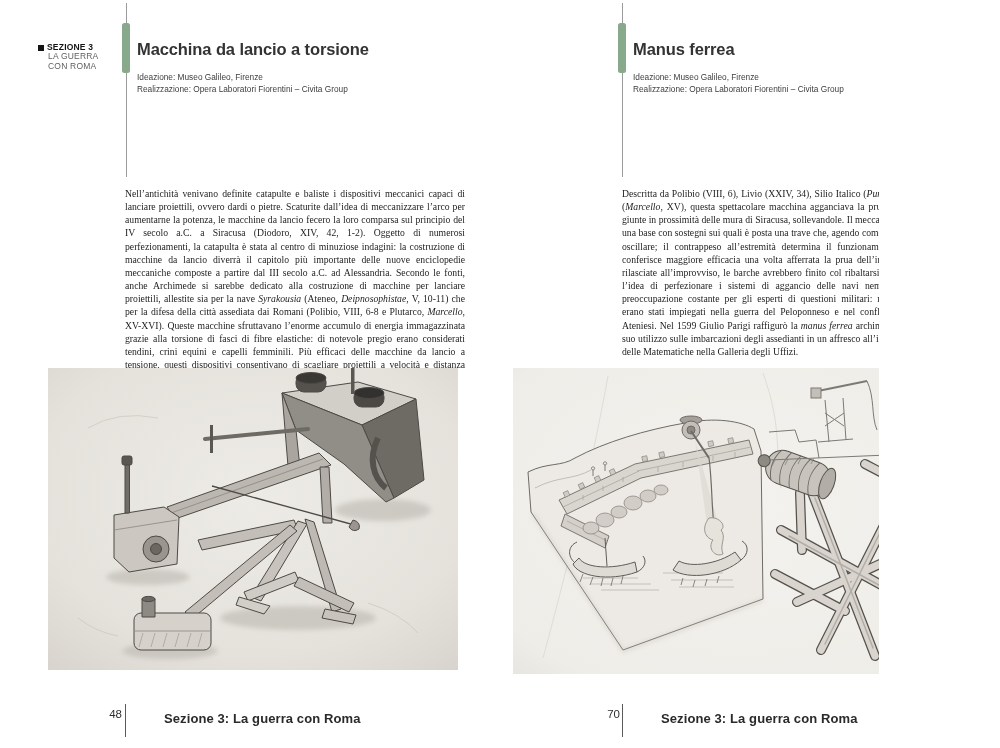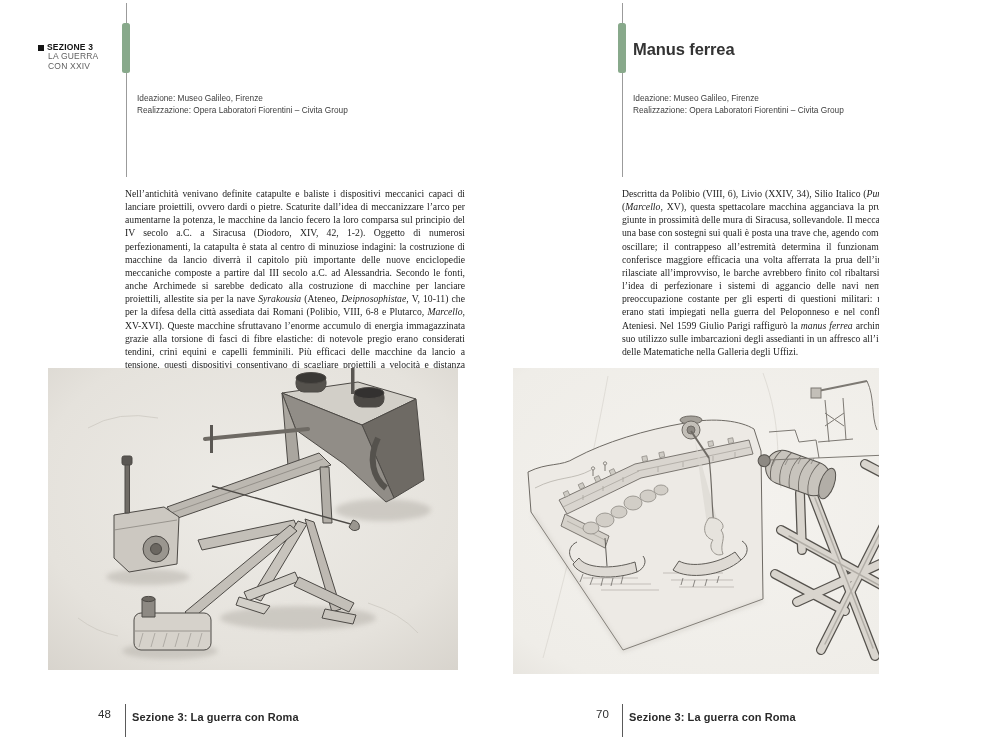--- a/index.html
+++ b/index.html
@@ -11,51 +11,52 @@
   .section-label .l1{font-weight:bold;color:#141414;display:flex;align-items:center;}
   .sq{display:inline-block;width:6px;height:6px;background:#141414;margin-right:3px;flex:0 0 auto;}
   .section-label .l2,.section-label .l3{padding-left:10px;}
   
   .vrule{position:absolute;width:1px;background:#9b9b9b;}
   .vrule.hdr{top:3px;height:174px;}
   .greenbar{position:absolute;top:23px;width:8px;height:50px;border-radius:2.5px;}
   
   .page-title{position:absolute;top:40px;font-size:16.5px;font-weight:600;color:#333;
               letter-spacing:-.1px;white-space:nowrap;}
-  .credits{position:absolute;top:93px;font-size:8.3px;line-height:11.8px;color:#3d3d3d;}
+  .credits{position:absolute;top:72px;font-size:8.3px;line-height:11.8px;color:#3d3d3d;}
   
   .bodytext{position:absolute;top:187px;width:340px;font-family:"Liberation Serif",serif;
             font-size:9.7px;line-height:13.15px;text-align:justify;color:#1d1d1d;}
   .bodytext i{}
   
   .artwork{position:absolute;display:block;}
   
   .foot-num{position:absolute;top:708px;width:24px;font-size:11.5px;line-height:12px;
-            text-align:left;color:#2f2f2f;}
+            text-align:right;color:#2f2f2f;}
   .foot-rule{position:absolute;top:704px;width:1px;height:33px;background:#5a5a5a;}
-  .foot-text{position:absolute;top:711px;font-size:11px;font-weight:bold;color:#2a2a2a;
-             letter-spacing:.1px;white-space:nowrap;}
+  .foot-text{position:absolute;top:711px;font-size:13px;font-weight:bold;color:#2a2a2a;
+             letter-spacing:.1px;white-space:nowrap;margin-left:32px;}
 </style>
 </head>
 <body>
 
 <div class="spread">
 
   <div class="section-label">
     <div class="l1">
       <span class="sq"></span>
       <span>SEZIONE 3</span>
     </div>
     <div class="l2">LA GUERRA</div>
-    <div class="l3">CON XXIV</div>
+    <div class="l3">CON ROMA</div>
   </div>
 
   <div class="vrule hdr" style="left:126px;"></div>
   <div class="greenbar" style="left: 122px; background-color: rgb(136, 169, 139);"></div>
 
+  <div class="page-title" style="left:137px;">Macchina da lancio a torsione</div>
   <div class="credits" style="left:137px;">
     <div>Ideazione: Museo Galileo, Firenze</div>
     <div>Realizzazione: Opera Laboratori Fiorentini – Civita Group</div>
   </div>
 
   <div class="bodytext" style="left:125px;"><span>Nell’antichità venivano definite catapulte e baliste i dispositivi meccanici capaci di lanciare proiettili, ovvero dardi o pietre. Scaturite dall’idea di meccanizzare l’arco per aumentarne la potenza, le macchine da lancio fecero la loro comparsa sul principio del IV secolo a.C. a Siracusa (Diodoro, XIV, 42, 1-2). Oggetto di numerosi perfezionamenti, la catapulta è stata al centro di minuziose indagini: la costruzione di macchine da lancio diverrà il capitolo più importante delle nuove enciclopedie meccaniche composte a partire dal III secolo a.C. ad Alessandria. Secondo le fonti, anche Archimede si sarebbe dedicato alla costruzione di macchine per lanciare proiettili, allestite sia per la nave </span><i>Syrakousia</i><span> (Ateneo, </span><i>Deipnosophistae</i><span>, V, 10-11) che per la difesa della città assediata dai Romani (Polibio, VIII, 6-8 e Plutarco, </span><i>Marcello</i><span>, XV-XVI). Queste macchine sfruttavano l’enorme accumulo di energia immagazzinata grazie alla torsione di fasci di fibre elastiche: di notevole pregio erano considerati tendini, crini equini e capelli femminili. Più efficaci delle macchine da lancio a tensione, questi dispositivi consentivano di scagliare proiettili a velocità e distanza maggiori.</span></div>
 
   <svg class="artwork" style="left:48px;top:368px;" width="410" height="302" viewBox="0 0 410 302">
     <defs>
       <radialGradient id="paperL" cx="50%" cy="42%" r="78%">

